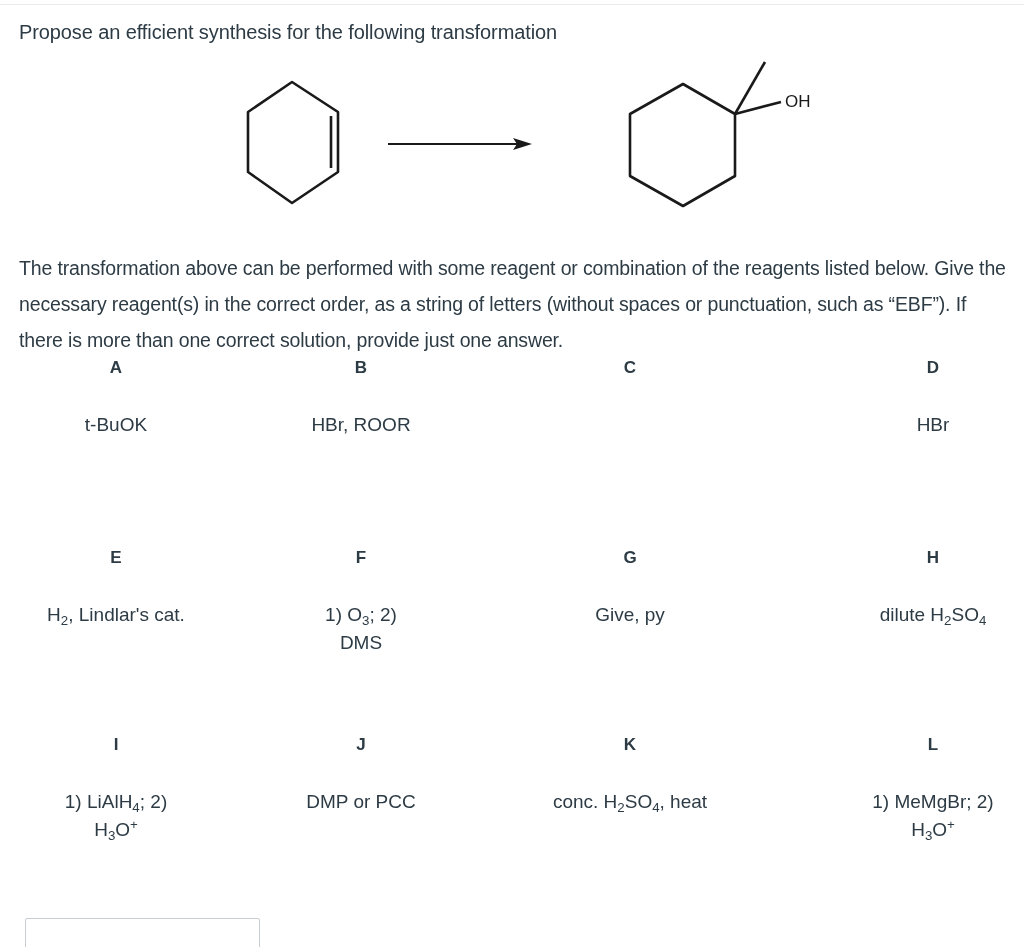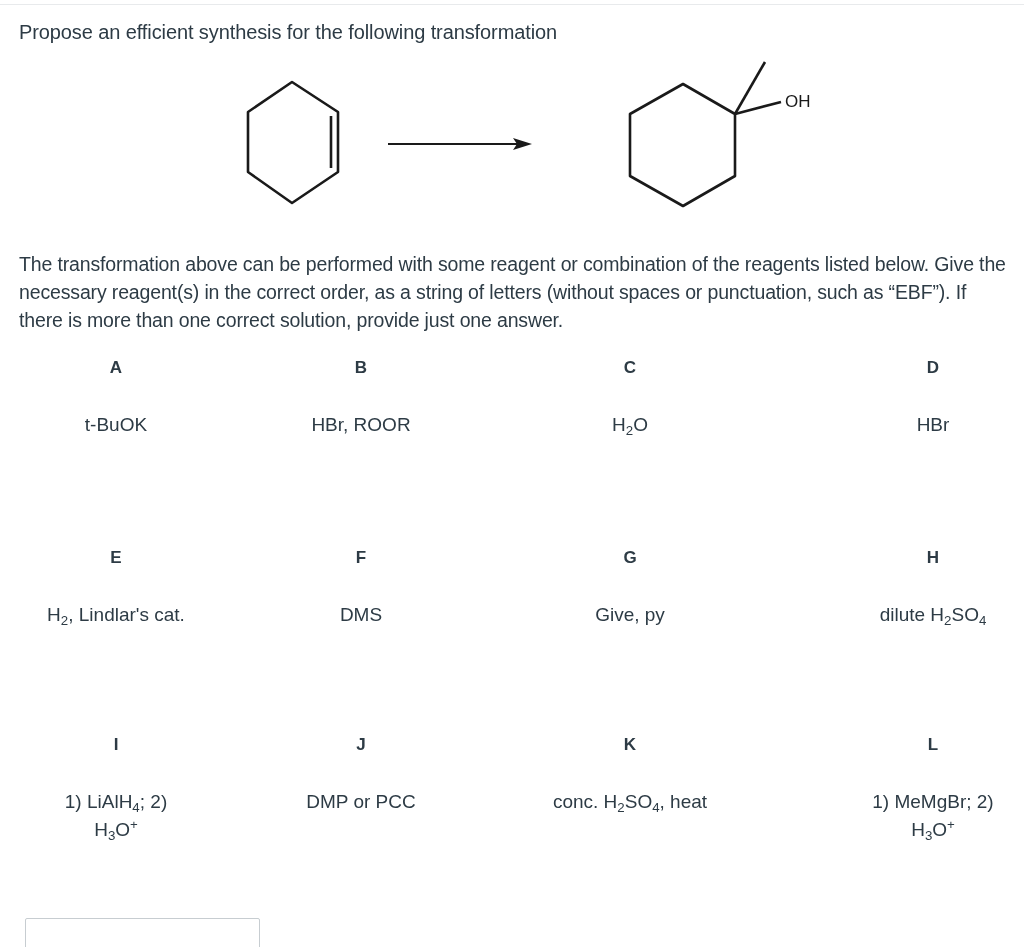--- a/index.html
+++ b/index.html
@@ -6,21 +6,21 @@
   body {
     width: 1024px; height: 947px; overflow: hidden; position: relative;
     font-family: "Liberation Sans", "DejaVu Sans", sans-serif;
     color: #2d3b45;
   }
   .top-rule { position: absolute; left: 0; top: 4px; width: 1024px; height: 1px; background: #e8eaec; }
   .question-title { position: absolute; left: 19px; top: 21px; font-size: 20px; letter-spacing: -0.1px; }
   .scheme { position: absolute; left: 0; top: 55px; width: 1024px; height: 170px; }
   .instructions {
     position: absolute; left: 19px; top: 250px; width: 990px;
-    font-size: 19.5px; line-height: 28px; letter-spacing: -0.15px;
+    font-size: 19.5px; line-height: 36px; letter-spacing: -0.15px;
   }
   .grid { position: absolute; left: 0; top: 0; width: 1024px; }
   .cell { position: absolute; text-align: center; width: 240px; }
   .cell .letter { font-size: 17px; font-weight: bold; height: 20px; line-height: 20px; }
   .cell .reagent { font-size: 19px; line-height: 28px; margin-top: 33px; }
   sub, sup { font-size: 70%; line-height: 0; }
   sub { vertical-align: -0.3em; }
   sup { vertical-align: 0.55em; }
   .answer-box {
     position: absolute; left: 25px; top: 918px; width: 235px; height: 40px;
@@ -64,39 +64,39 @@
   </div>
   <div class="cell" style="left:241px; top:358px;">
     <div class="letter">B</div>
     <div class="reagent">
         <div>HBr, ROOR</div>
       </div>
   </div>
   <div class="cell" style="left:510px; top:358px;">
     <div class="letter">C</div>
     <div class="reagent">
-        <div>H<sub>2</sub>O</div>
       </div>
   </div>
   <div class="cell" style="left:813px; top:358px;">
     <div class="letter">D</div>
     <div class="reagent">
         <div>HBr</div>
       </div>
   </div>
 
   <div class="cell" style="left:-4px; top:548px;">
     <div class="letter">E</div>
     <div class="reagent">
         <div>H<sub>2</sub>, Lindlar's cat.</div>
       </div>
   </div>
   <div class="cell" style="left:241px; top:548px;">
     <div class="letter">F</div>
     <div class="reagent">
+        <div>1) O<sub>3</sub>; 2)</div>
         <div>DMS</div>
       </div>
   </div>
   <div class="cell" style="left:510px; top:548px;">
     <div class="letter">G</div>
     <div class="reagent">
         <div>Give, py</div>
       </div>
   </div>
   <div class="cell" style="left:813px; top:548px;">

